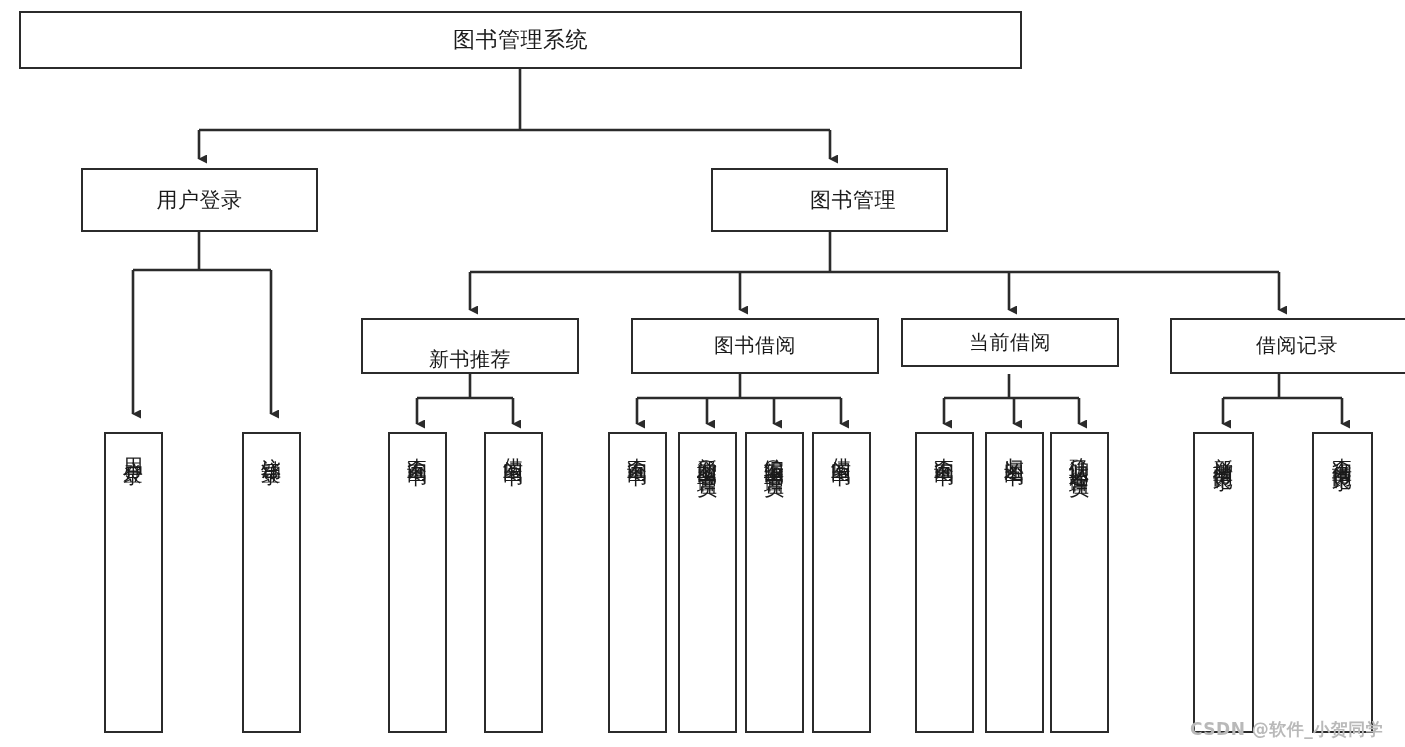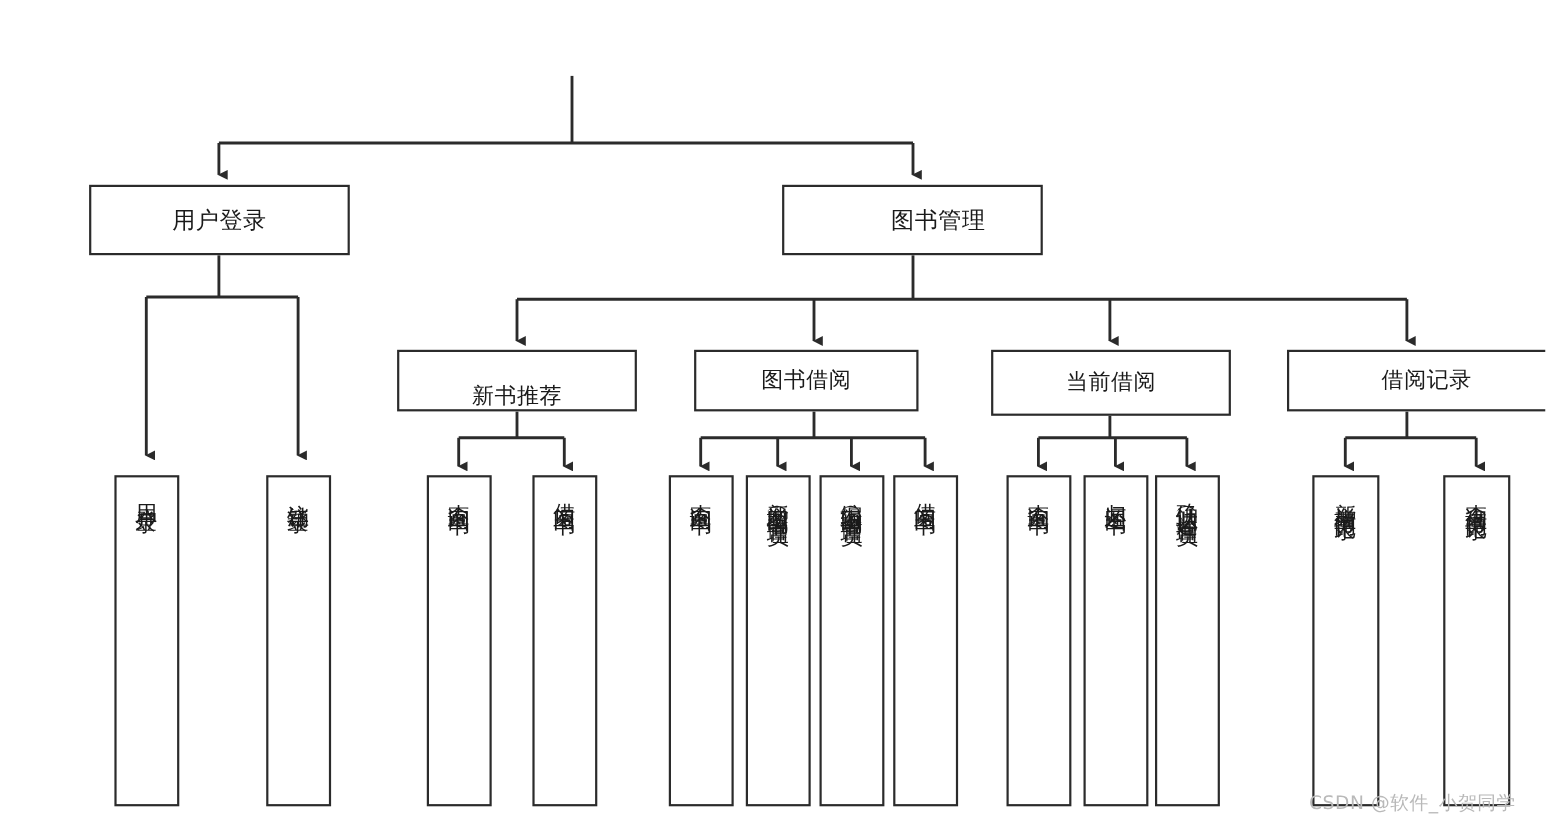--- a/index.html
+++ b/index.html
@@ -117,35 +117,38 @@
       <path d="M1014,398 L1014,424" marker-end="url(#arrowhead)"></path>
       <path d="M1079,398 L1079,424" marker-end="url(#arrowhead)"></path>
 
       <path d="M1279,374 L1279,398"></path>
       <path d="M1223,398 L1342,398"></path>
       <path d="M1223,398 L1223,424" marker-end="url(#arrowhead)"></path>
       <path d="M1342,398 L1342,424" marker-end="url(#arrowhead)"></path>
     </g>
   </svg>
 
+  <div class="node root" style="left:19px; top:11px; width:1003px; height:58px;">
+    <span class="label">图书管理系统</span>
+  </div>
 
   <div class="node lvl2" style="left:81px; top:168px; width:237px; height:64px;">
     <span class="label">用户登录</span>
   </div>
   <div class="node lvl2" style="left:711px; top:168px; width:237px; height:64px;padding-left:47px;">
     <span class="label">图书管理</span>
   </div>
 
   <div class="node lvl3" style="left:361px; top:318px; width:218px; height:56px;align-items:flex-end;">
     <span class="label">新书推荐</span>
   </div>
-  <div class="node lvl3" style="left:631px; top:318px; width:204px; height:56px;">
+  <div class="node lvl3" style="left:631px; top:318px; width:248px; height:56px;">
     <span class="label">图书借阅</span>
   </div>
-  <div class="node lvl3" style="left:901px; top:318px; width:218px; height:60px;">
+  <div class="node lvl3" style="left:901px; top:318px; width:218px; height:49px;">
     <span class="label">当前借阅</span>
   </div>
   <div class="node lvl3" style="left:1170px; top:318px; width:254px; height:56px;">
     <span class="label">借阅记录</span>
   </div>
 
   <div class="node leaf" style="left:104px; top:432px; width:59px; height:301px;">
     <span class="label">用户登录</span>
   </div>
   <div class="node leaf" style="left:242px; top:432px; width:59px; height:301px;">
@@ -182,15 +185,15 @@
     <span class="label">确认归还（管理员）</span>
   </div>
 
   <div class="node leaf" style="left:1193px; top:432px; width:61px; height:301px;">
     <span class="label">新增借阅记录</span>
   </div>
   <div class="node leaf" style="left:1312px; top:432px; width:61px; height:301px;">
     <span class="label">查询借阅记录</span>
   </div>
 
-  <div class="watermark" style="left:1190px; top:718px;">CSDN @软件_小贺同学</div>
+  <div class="watermark" style="left:1190px; top:718px;font-weight:bold;">CSDN @软件_小贺同学</div>
 
 </div>
 
 </body></html>

